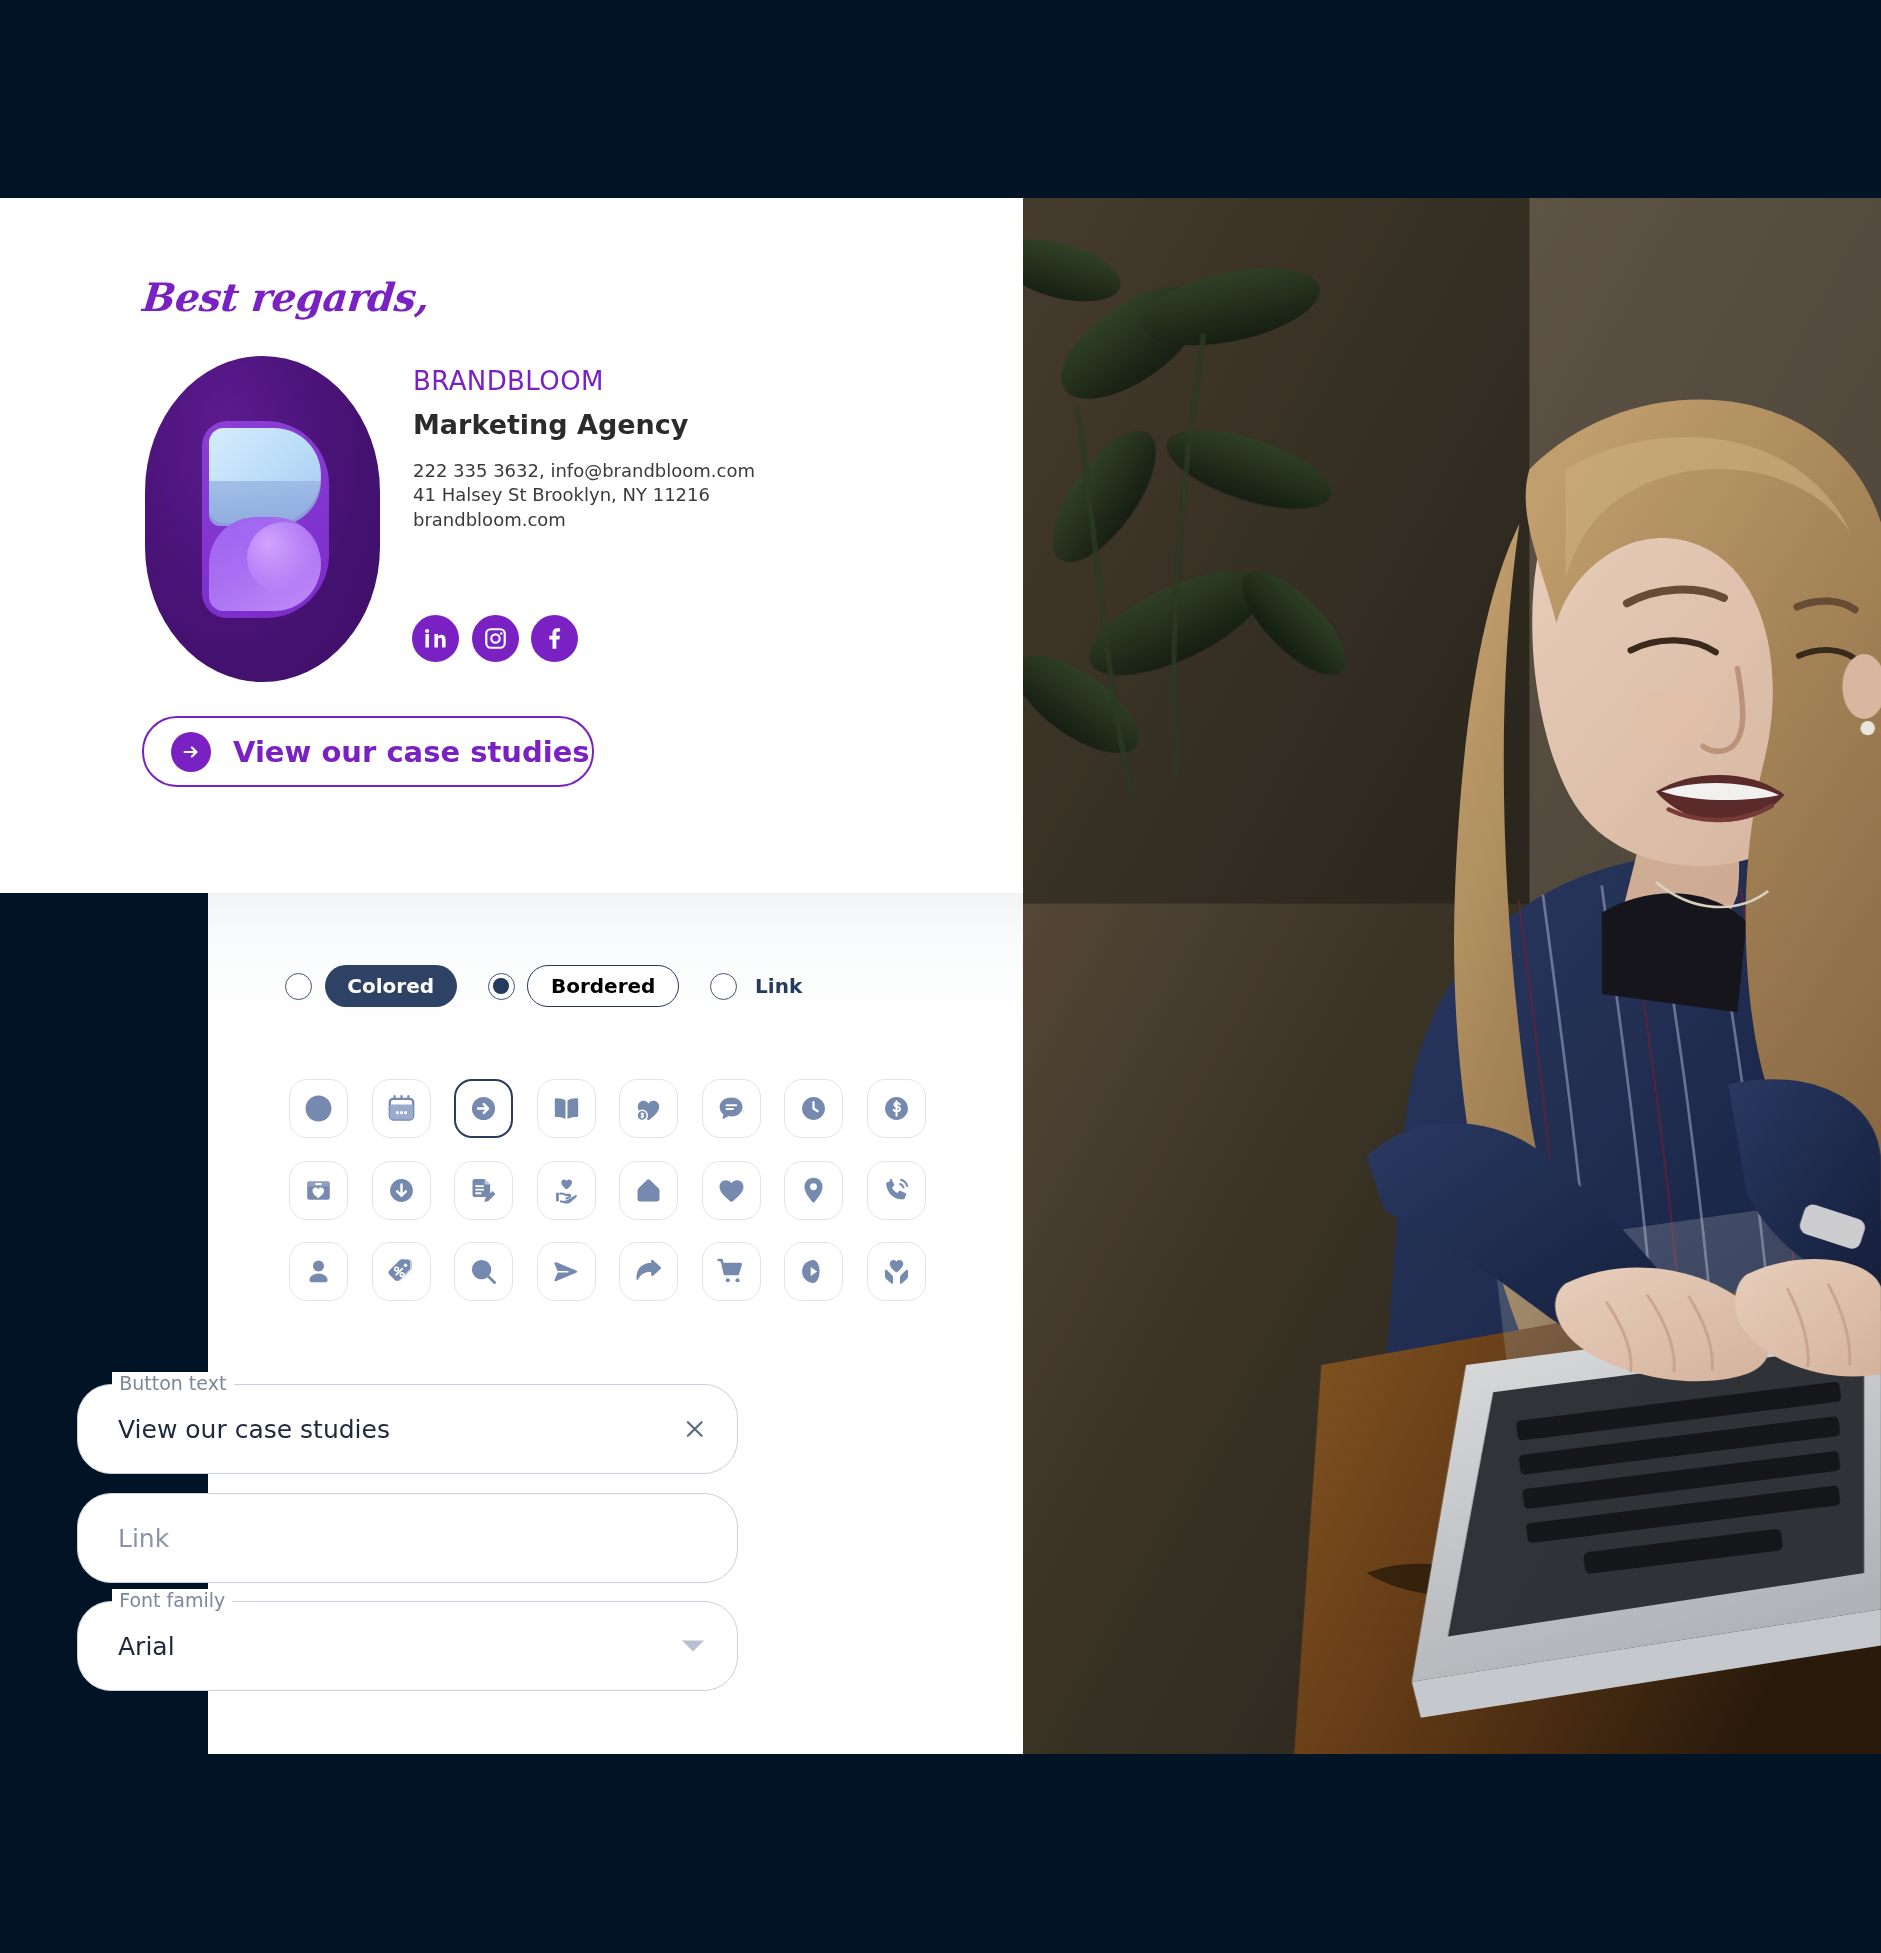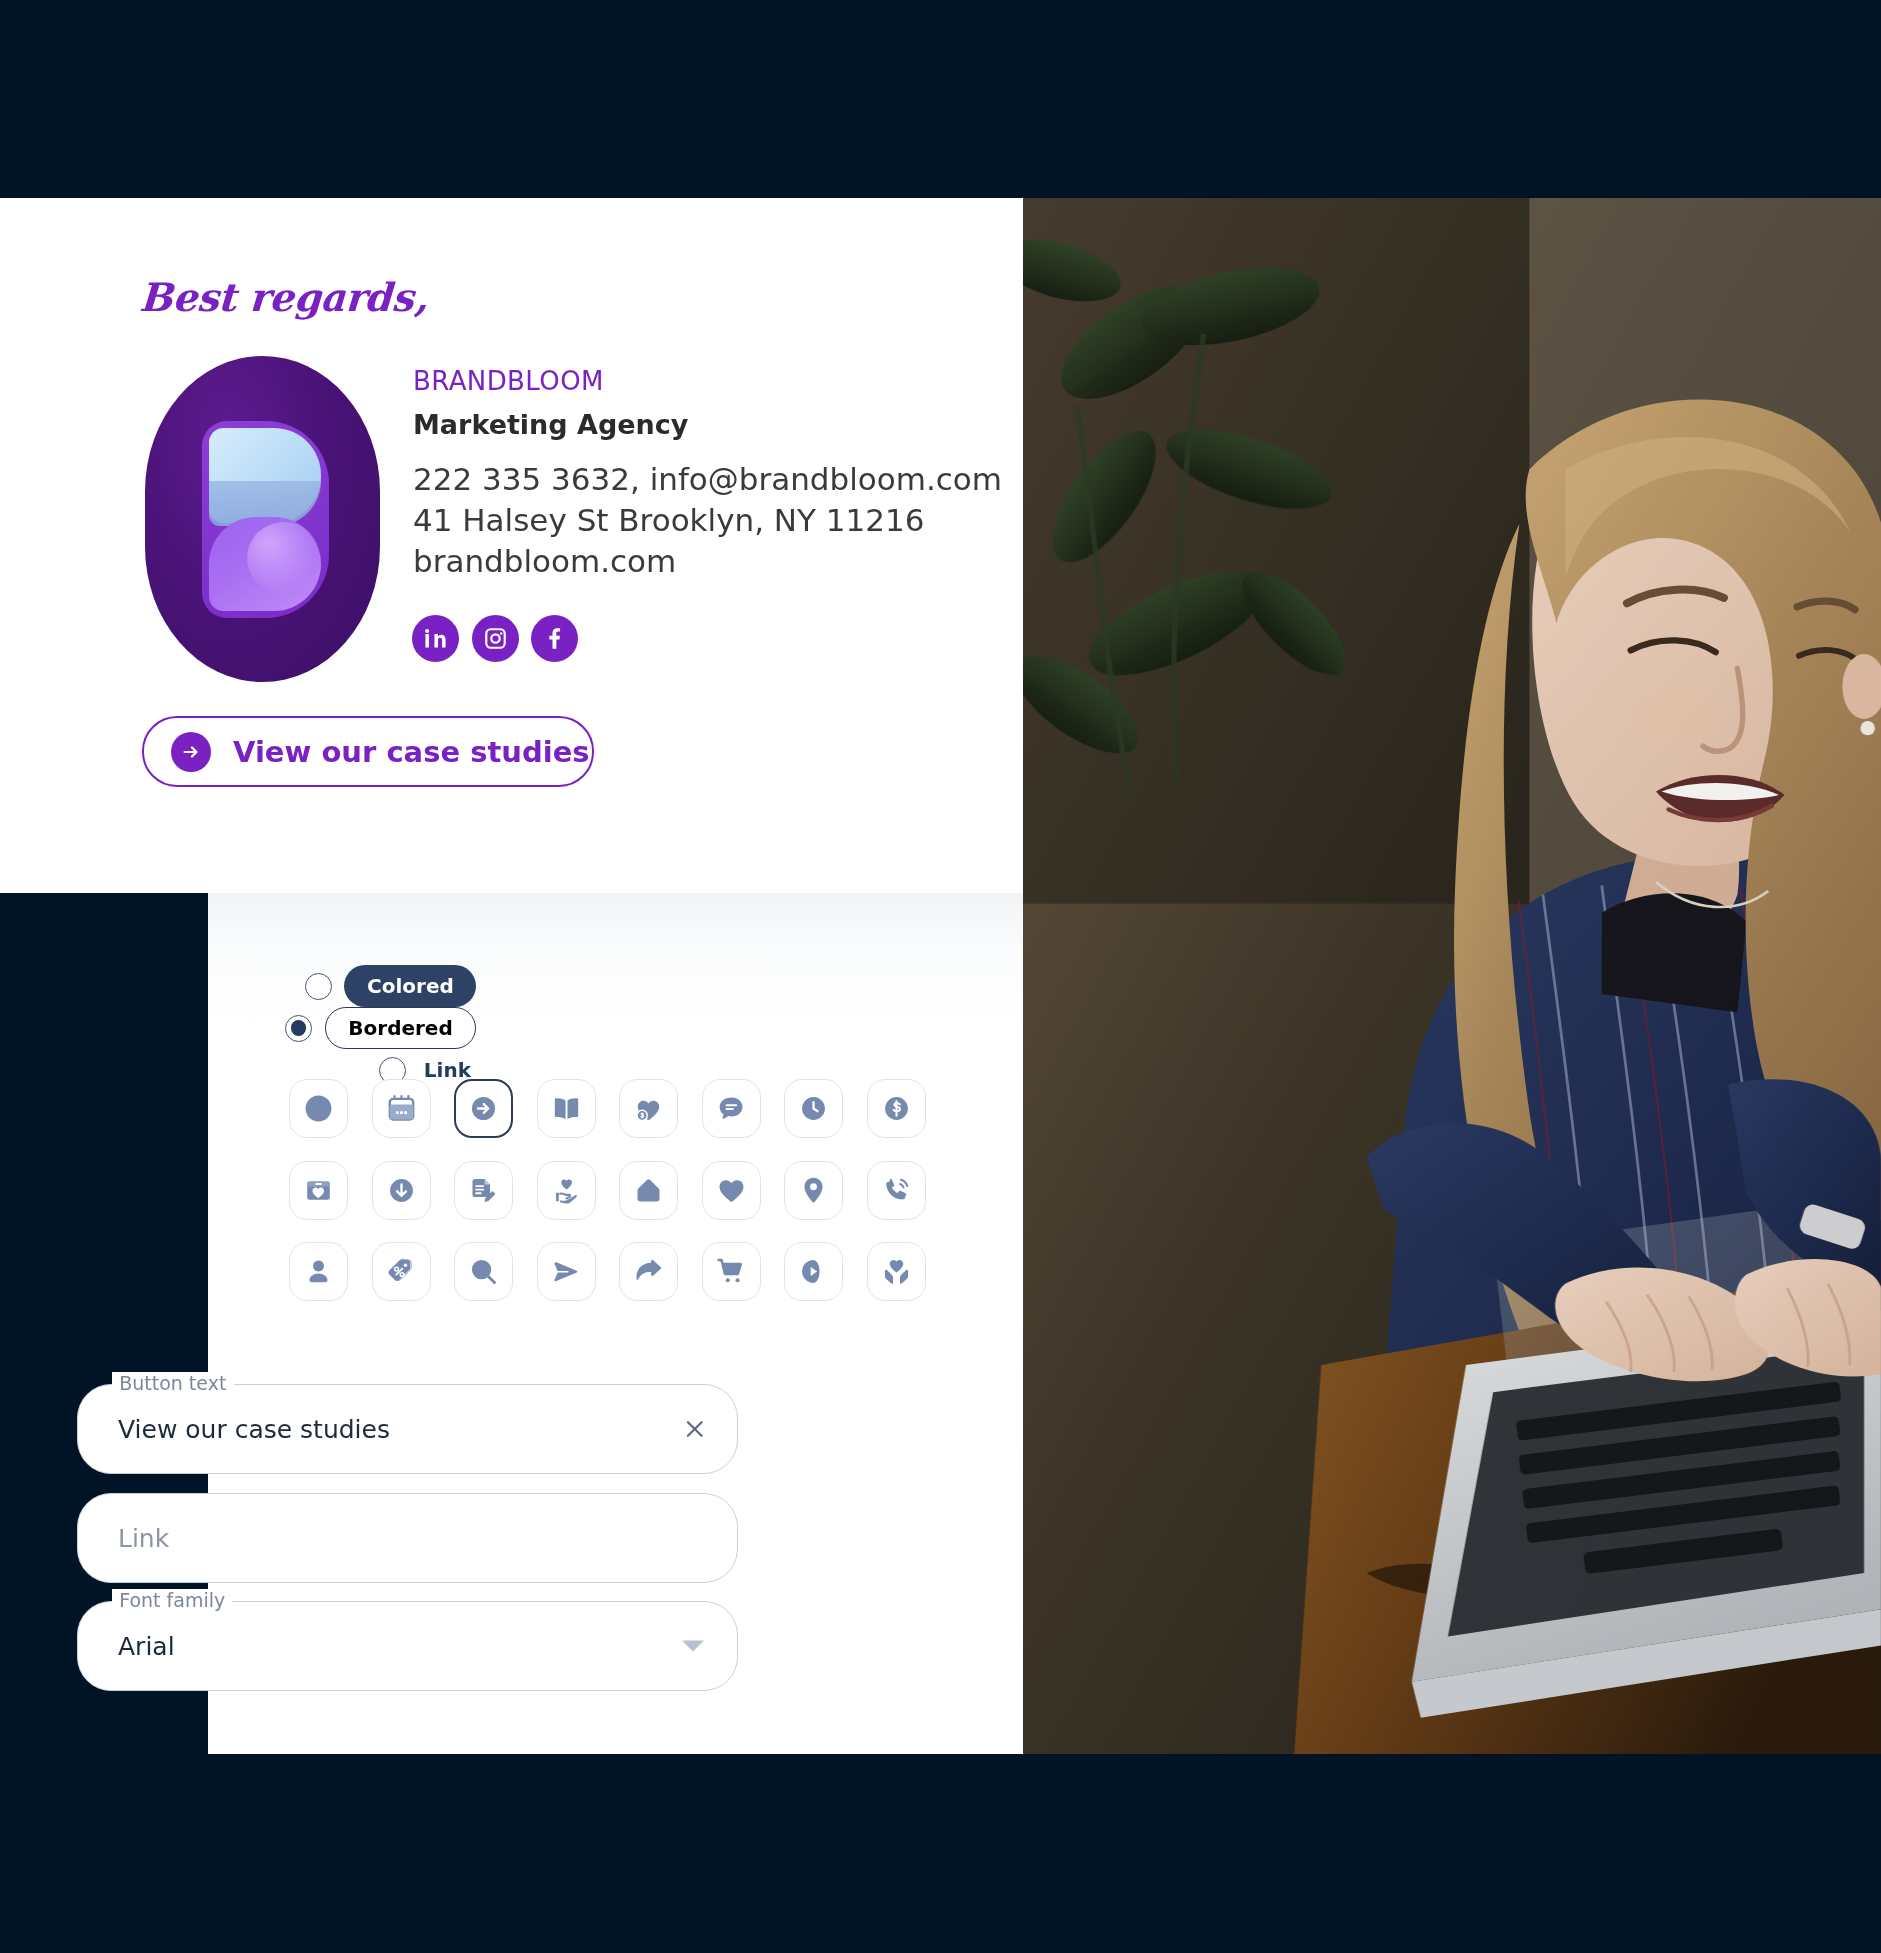--- a/index.html
+++ b/index.html
@@ -71,21 +71,21 @@
     font-size: 26px; font-weight: 400; letter-spacing: 0.4px;
     color: #7a21c4;
   }
   .sig-role {
     font-family: "DejaVu Sans", sans-serif;
     font-size: 27px; font-weight: 700; color: #2b2b2b;
     margin-top: 12.7px;
   }
   .sig-lines {
     font-family: "DejaVu Sans", sans-serif;
-    font-size: 31px; color: #3a3a3a; line-height: 1.27;
+    font-size: 18px; color: #3a3a3a; line-height: 1.27;
     margin-top: 20px;
   }
   .sig-lines div { margin-bottom: 1.8px; }
 
   
   .socials { position: absolute; left: 412px; top: 615px; display: flex; gap: 12.7px; }
   .soc {
     width: 47px; height: 47px; border-radius: 50%;
     background: #7a21c4;
     display: flex; align-items: center; justify-content: center;
@@ -113,21 +113,21 @@
   
   .editor {
     position: absolute; left: 208px; top: 893px;
     width: 815px; height: 861px;
     background: linear-gradient(180deg, #f2f3f5 0%, #fafbfc 50px, #ffffff 136px);
   }
 
   
   .radio-row {
     position: absolute; left: 77px; top: 72px;
-    display: flex; align-items: flex-end;  flex-direction: column;
+    display: flex; align-items: flex-start; gap: 31px;
   }
   .radio-group { display: flex; align-items: center; gap: 12.7px; }
   .radio {
     width: 27px; height: 27px; border-radius: 50%;
     border: 1.8px solid #3f5272; background: #fff; flex: none;
     display: flex; align-items: center; justify-content: center;
   }
   .radio.on::after {
     content: ''; width: 15.4px; height: 15.4px; border-radius: 50%;
     background: #253b5e;

